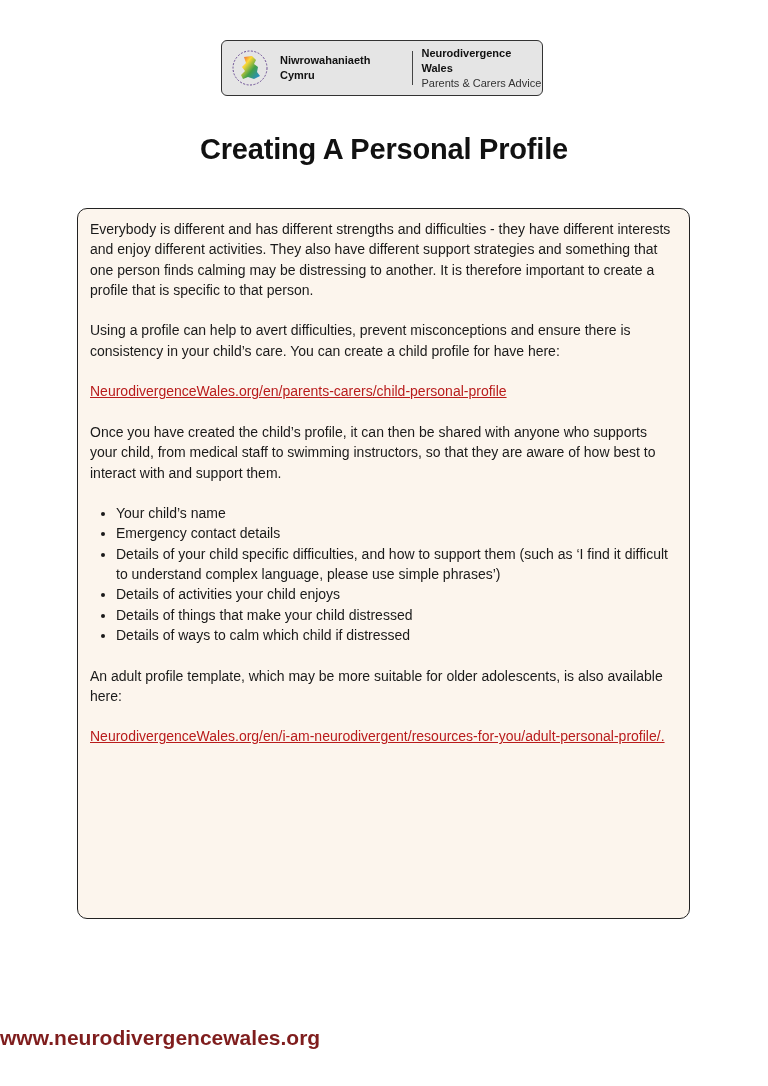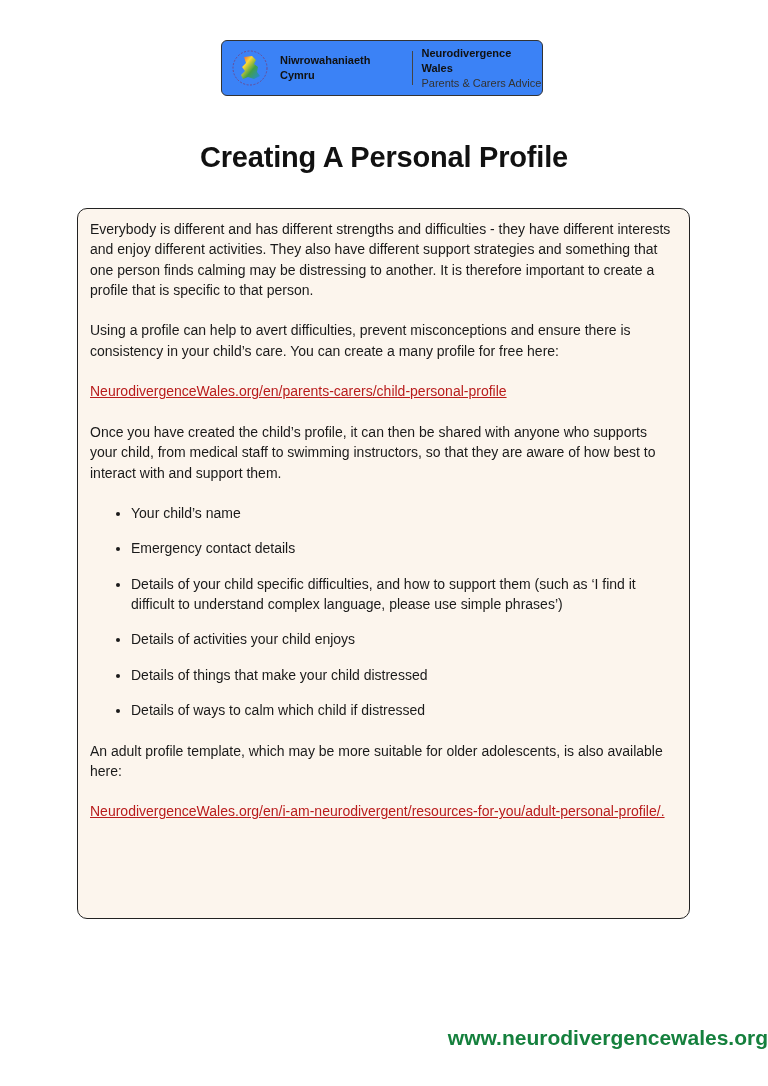--- a/index.html
+++ b/index.html
@@ -10,21 +10,21 @@
     font-family: "Liberation Sans", sans-serif;
     color: #1a1a1a;
     overflow: hidden;
   }
   .logo-box {
     position: absolute; left: 221px; top: 40px;
     width: 322px; height: 56px;
     border: 1.5px solid #333; border-radius: 6px;
     box-sizing: border-box;
     display: flex; align-items: center;
-    background: #3b82f6;
+    background: #e5e5e5;
   }
   .logo-mark {
     width: 40px; height: 40px; margin-left: 8px; margin-right: 10px;
     position: relative;
   }
   .logo-text { display: flex; flex-direction: column; font-size: 11px; line-height: 15px; }
   .logo-text .bold { font-weight: bold; color: #111; }
   .logo-text .sub { color: #333; }
   .logo-divider { width: 1px; height: 34px; background: #444; margin: 0 8px; }
   .title {
@@ -42,25 +42,25 @@
     border-radius: 10px;
     padding: 10px 12px 0 12px;
     font-size: 14px; line-height: 20.3px;
     color: #1a1a1a;
   }
   .content-box p { margin: 0 0 20.3px 0; }
   .content-box a {
     color: #b91c1c; text-decoration: underline;
   }
   .content-box ul { margin: 0 0 20.3px 0; padding-left: 26px; }
-  .content-box li { margin: 15px; }
+  .content-box li { margin: 0; }
   .footer {
     position: absolute; left: 0; right: 0; top: 1026px;
-    text-align: right;
-    font-size: 21px; font-weight: bold; color: #15803d;
+    text-align: left;
+    font-size: 21px; font-weight: bold; color: #7f1d1d;
   }
 </style>
 </head>
 <body>
 
 <div class="logo-box">
   <div class="logo-mark">
     <svg width="40" height="40" viewBox="0 0 40 40">
       <defs>
         <linearGradient id="rb" x1="0" y1="0" x2="1" y2="1">
@@ -77,25 +77,25 @@
   <div class="logo-text">
     <span class="bold">Niwrowahaniaeth Cymru</span>
   </div>
   <div class="logo-divider"></div>
   <div class="logo-text">
     <span class="bold">Neurodivergence Wales</span>
     <span class="sub">Parents &amp; Carers Advice</span>
   </div>
 </div>
 
-<h1 class="title" style="margin:8px;">Creating A Personal Profile</h1>
+<h1 class="title" style="margin:0;">Creating A Personal Profile</h1>
 
 <div class="content-box">
   <p>Everybody is different and has different strengths and difficulties - they have different interests and enjoy different activities. They also have different support strategies and something that one person finds calming may be distressing to another. It is therefore important to create a profile that is specific to that person.</p>
-  <p>Using a profile can help to avert difficulties, prevent misconceptions and ensure there is consistency in your child’s care. You can create a many profile for free here:</p>
+  <p>Using a profile can help to avert difficulties, prevent misconceptions and ensure there is consistency in your child’s care. You can create a child profile for have here:</p>
   <p>
     <a>NeurodivergenceWales.org/en/parents-carers/child-personal-profile</a>
   </p>
   <p>Once you have created the child’s profile, it can then be shared with anyone who supports your child, from medical staff to swimming instructors, so that they are aware of how best to interact with and support them.</p>
   <ul>
     <li>Your child’s name</li>
     <li>Emergency contact details</li>
     <li>Details of your child specific difficulties, and how to support them (such as ‘I find it difficult to understand complex language, please use simple phrases’)</li>
     <li>Details of activities your child enjoys</li>
     <li>Details of things that make your child distressed</li>

